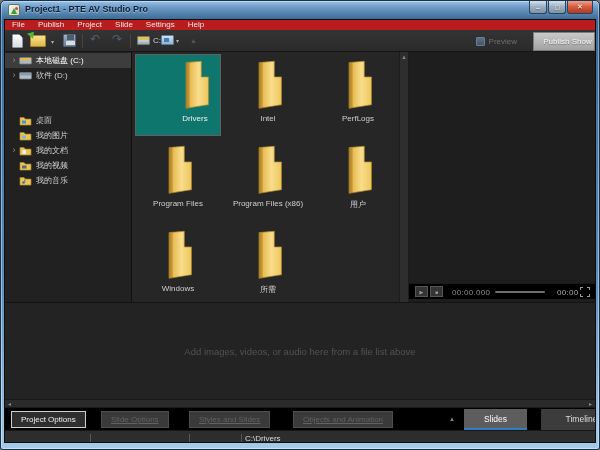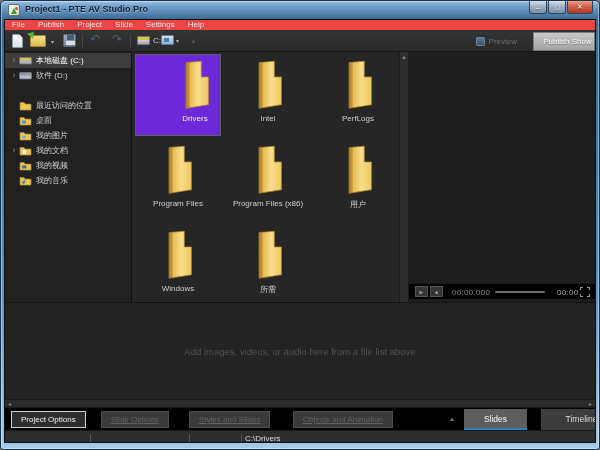--- a/index.html
+++ b/index.html
@@ -31,21 +31,21 @@
   .winbtns { position:absolute; right:6px; top:0; display:flex; }
   .winbtn {
     height:13px; margin-left:1px; border:1px solid #24445f; border-top:none;
     border-radius:0 0 3px 3px; display:flex; align-items:center; justify-content:center;
     font-size:7px; color:#fff; text-shadow:0 1px 1px rgba(0,0,0,.5);
     background:linear-gradient(180deg,#d7e2ec,#9fb1c3 45%,#7e93a8);
   }
   .winbtn.min,.winbtn.max { width:18px; }
   .winbtn.close { width:26px; background:linear-gradient(180deg,#f0a08c,#d95f43 45%,#b03a22); }
   
-  .menubar { position:absolute; left:0; top:0; right:0; height:10px; background:#ef4444;
+  .menubar { position:absolute; left:0; top:0; right:0; height:10px; background:#b91c1c;
     display:flex; align-items:center; padding-left:7px; gap:13px; }
   .menu-item { font-size:8px; color:#e8e8e8; line-height:10px; }
   
   .toolbar { position:absolute; left:0; top:10px; right:0; height:22px;
     background:linear-gradient(180deg,#343434,#2a2a2a); border-bottom:1px solid #161616; }
   .tbtn { position:absolute; top:4px; }
   .tsep { position:absolute; top:4px; width:1px; height:14px; background:#454545; }
   .icon-newdoc { width:11px; height:14px; background:linear-gradient(180deg,#fdfdfd,#d9dee4); border:1px solid #8a97a6; border-radius:1px; position:relative; }
   .icon-newdoc:before { content:""; position:absolute; right:-1px; top:-1px; border-top:4px solid #2a2a2a; border-left:4px solid transparent; }
   .icon-folder-open { width:16px; height:12px; position:relative; }
@@ -73,21 +73,21 @@
   
   .tree-pane { position:absolute; left:0; top:32px; width:127px; height:250px; background:#212121; border-right:1px solid #101010; }
   .tree-row { position:absolute; left:0; right:0; height:15px; display:flex; align-items:center; }
   .tree-row.selected { background:#3d3d3d; }
   .expander { width:10px; margin-left:4px; font-size:9px; color:#8f8f8f; text-align:center; line-height:15px; }
   .expander.blank { visibility:hidden; }
   .tree-ic { width:13px; height:11px; margin-right:4px; flex:none; }
   .tree-label { font-size:8px; color:#d6d6d6; white-space:nowrap; }
   .files-pane { position:absolute; left:127px; top:32px; width:267px; height:250px; background:#262626; }
   .tile { position:absolute; width:86px; height:82px; display:flex; flex-direction:column; align-items:center; border:1px solid transparent; }
-  .tile.selected { background:#6d28d9; border:1px solid #606060;padding-left:34px; }
+  .tile.selected { background:#0f766e; border:1px solid #606060;padding-left:34px; }
   .folder-svg { margin-top:4px; }
   .tile-label { margin-top:3px; font-size:8px; color:#cfcfcf; white-space:nowrap; }
   .vscroll { position:absolute; left:394px; top:32px; width:10px; height:250px; background:#2e2e2e; border-left:1px solid #1c1c1c; border-right:1px solid #1c1c1c; }
   .vscroll .up { position:absolute; top:2px; left:0; right:0; text-align:center; font-size:6px; color:#848484; }
   .preview-pane { position:absolute; left:404px; top:32px; right:0; height:250px; background:#1e1e1e; }
   
   .playerbar { position:absolute; left:0; right:0; bottom:3px; height:16px; background:#000000; border-top:1px solid #191919; }
   .pbtn { position:absolute; top:2px; width:13px; height:11px; background:#343434; border:1px solid #555;
     display:flex; align-items:center; justify-content:center; font-size:5px; color:#9a9a9a; }
   .ptime { position:absolute; top:4px; font-size:8px; color:#8a8a8a; letter-spacing:.3px; }
@@ -209,27 +209,20 @@
           </svg>
         <span class="tree-label" style="color:#fff">本地磁盘 (C:)</span>
       </div>
       <div class="tree-row" style="top:16px">
         <span class="expander">›</span>
         <svg class="tree-ic" viewBox="0 0 13 11">
             <rect x="0.5" y="2.5" width="12" height="6.5" rx="1" fill="#b4bec8" stroke="#6e7a86" stroke-width="0.8"></rect>
             <rect x="1" y="3" width="11" height="2.4" fill="#8d99a5"></rect>
           </svg>
         <span class="tree-label">软件 (D:)</span>
-      </div>
-      <div class="tree-row" style="top:46px">
-        <span class="expander blank">›</span>
-        <svg class="tree-ic" viewBox="0 0 13 11">
-            <path d="M1 2.5 h4 l1.3 1.6 H12 v6 H1 Z" fill="#ecc653" stroke="#a8842c" stroke-width="0.7"></path>
-          </svg>
-        <span class="tree-label">最近访问的位置</span>
       </div>
       <div class="tree-row" style="top:61px">
         <span class="expander blank">›</span>
         <svg class="tree-ic" viewBox="0 0 13 11">
             <path d="M1 2.5 h4 l1.3 1.6 H12 v6 H1 Z" fill="#ecc653" stroke="#a8842c" stroke-width="0.7"></path>
             <rect x="3" y="5.5" width="4" height="3" fill="#4a8fd0"></rect>
           </svg>
         <span class="tree-label">桌面</span>
       </div>
       <div class="tree-row" style="top:76px">

